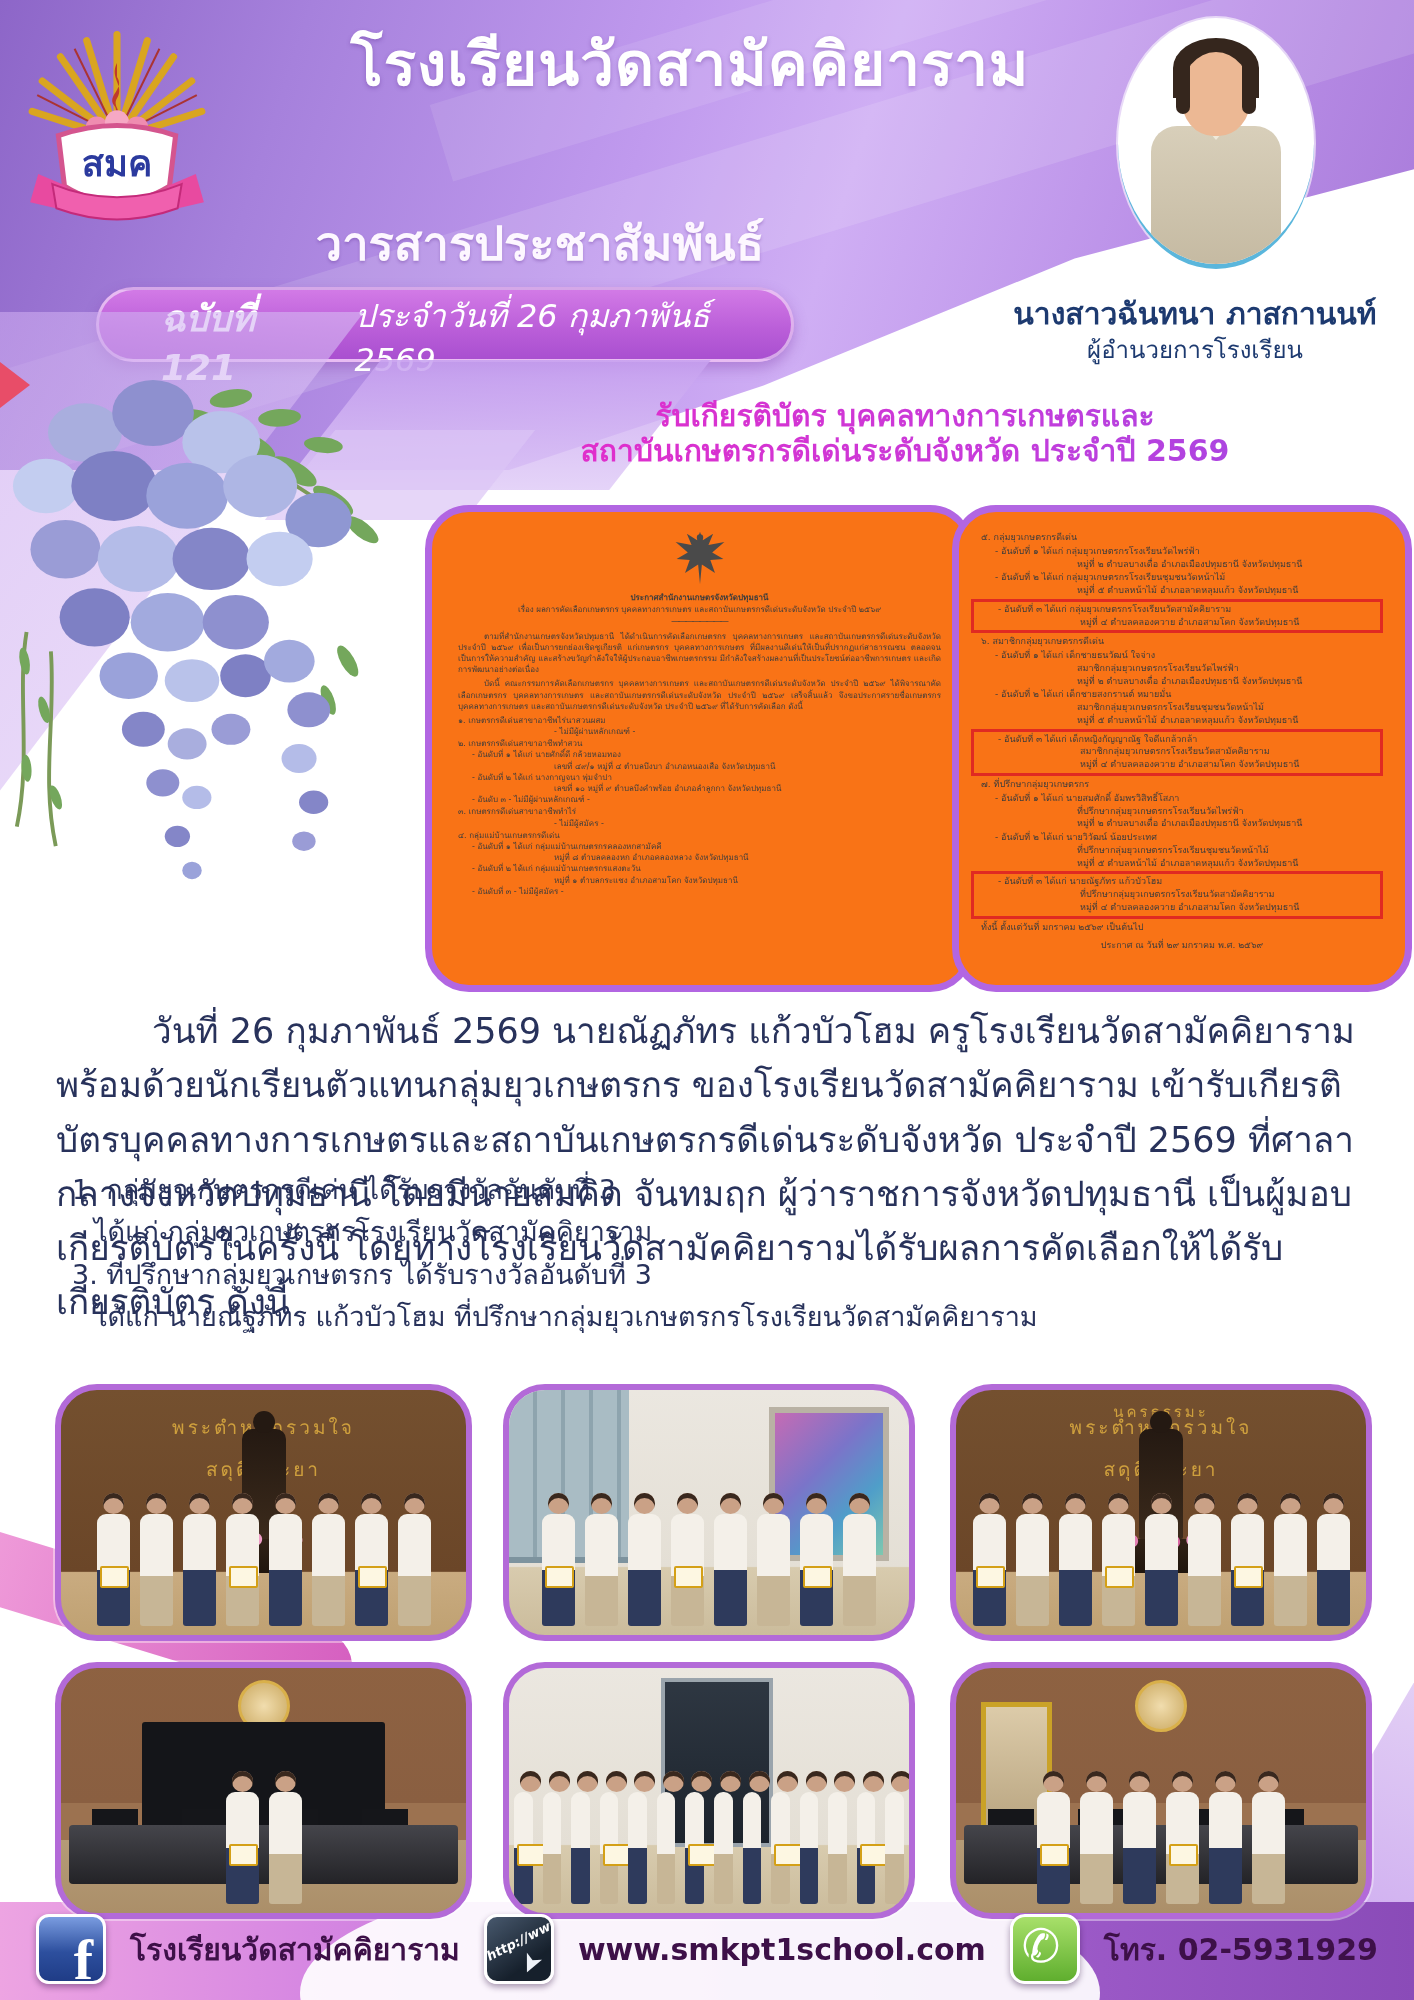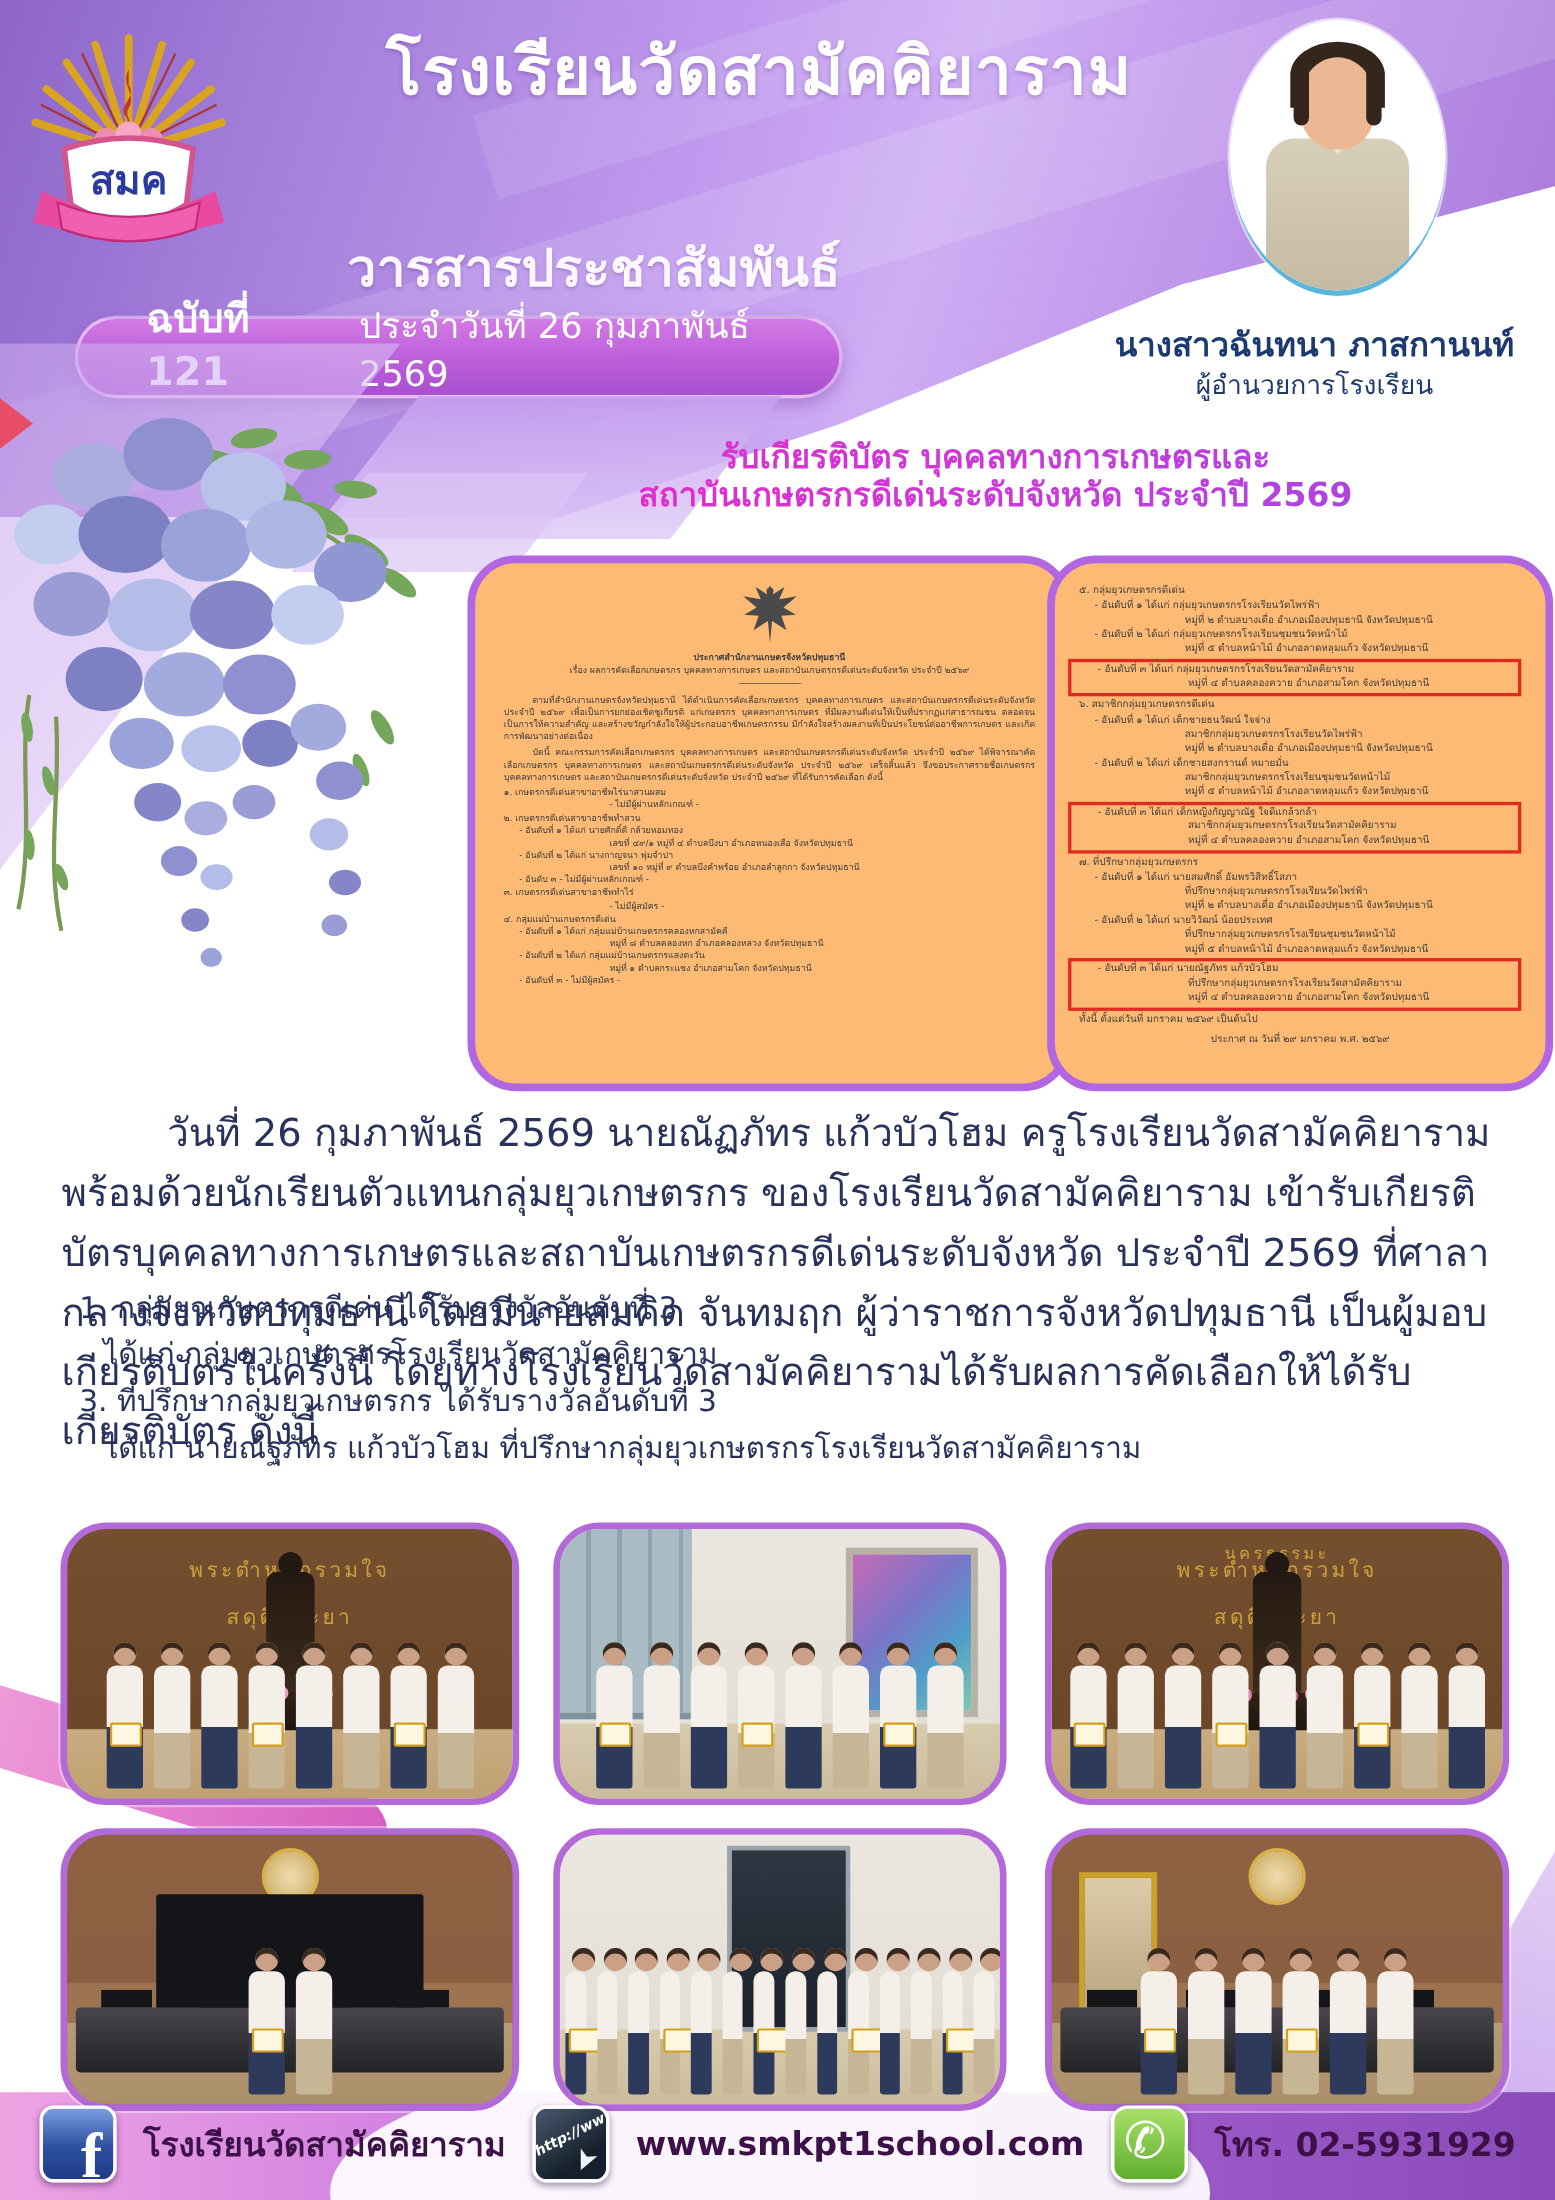--- a/index.html
+++ b/index.html
@@ -34,24 +34,24 @@
   .d-head{background:#ecb894;}
   .d-hair{position:absolute;left:55px;top:20px;width:86px;height:60px;border-radius:50% 50% 0 0;background:#35261d;}
   .d-hair2{position:absolute;left:58px;top:46px;width:14px;height:50px;border-radius:0 0 10px 10px;background:#35261d;}
   .d-hair3{position:absolute;left:124px;top:46px;width:14px;height:50px;border-radius:0 0 10px 10px;background:#35261d;}
   .d-name{position:absolute;left:1000px;top:290px;width:390px;text-align:center;
     color:#1d3a70;font-size:30px;font-weight:bold;}
   .d-title{position:absolute;left:1000px;top:330px;width:390px;text-align:center;
     color:#1d3a70;font-size:24px;}
 
   
-  .pill{position:absolute;left:68px;top:287px;width:698px;height:75px;border-radius:44px;
+  .pill{position:absolute;left:96px;top:287px;width:698px;height:75px;border-radius:44px;
     background:linear-gradient(180deg,#d27ae6 0%,#bb5fd9 55%,#a94fd0 100%);
     border:3px solid rgba(255,255,255,.5);box-shadow:0 6px 14px rgba(120,50,160,.35);
-    display:flex;align-items:flex-end;padding-left:62px;box-sizing:border-box;color:#fff;}
+    display:flex;align-items:flex-start;padding-left:62px;box-sizing:border-box;color:#fff;font-style:italic;}
   .pill b{font-size:36px;font-weight:bold;margin-right:16px;}
   .pill span{font-size:32px;}
 
   
   .wedge-l{position:absolute;left:0;top:312px;width:520px;height:520px;
     background:linear-gradient(130deg,#cdaaf0,#e6d6f8);opacity:.6;
     clip-path:polygon(0 0,70% 0,0 92%);z-index:0;}
   .wedge-h1{position:absolute;left:330px;top:360px;width:330px;height:130px;background:linear-gradient(#c6a0ef,#e0ccf7);
     transform:skewX(-38deg);opacity:.85;z-index:0;}
   .wedge-h2{position:absolute;left:300px;top:430px;width:200px;height:90px;background:#dcc4f5;
@@ -61,21 +61,21 @@
 
   .wisteria{position:absolute;left:-8px;top:340px;width:400px;height:545px;z-index:1;}
 
   
   .headline{position:absolute;left:420px;top:398px;width:970px;text-align:center;z-index:2;
     font-size:30px;font-weight:bold;line-height:1.18;
     background:linear-gradient(90deg,#e42cc9 10%,#c63bdb 60%,#9b4ce4 100%);
     -webkit-background-clip:text;background-clip:text;color:transparent;}
 
   
-  .doc{position:absolute;top:505px;background:#fdba74;border:7px solid #b266e2;border-radius:44px;
+  .doc{position:absolute;top:505px;background:#f97316;border:7px solid #b266e2;border-radius:44px;
     box-sizing:border-box;overflow:hidden;z-index:2;color:#3c3c3c;}
   .doc-left{left:425px;width:549px;height:487px;padding:16px 26px;font-size:8px;line-height:1.4;}
   .doc-right{left:952px;width:460px;height:487px;padding:18px 22px;font-size:9px;line-height:1.42;}
   .garuda{display:block;margin:0 auto 4px auto;}
   .doc-block{margin:1px 0;}
   .doc-block.hl{border:3px solid #e02a22;margin:2px 0 2px -10px;padding:1px 4px 2px 10px;}
   .ln{white-space:normal;}
   .l-c{text-align:center;}
   .l-c.b{font-weight:bold;}
   .rule{letter-spacing:-1px;}

